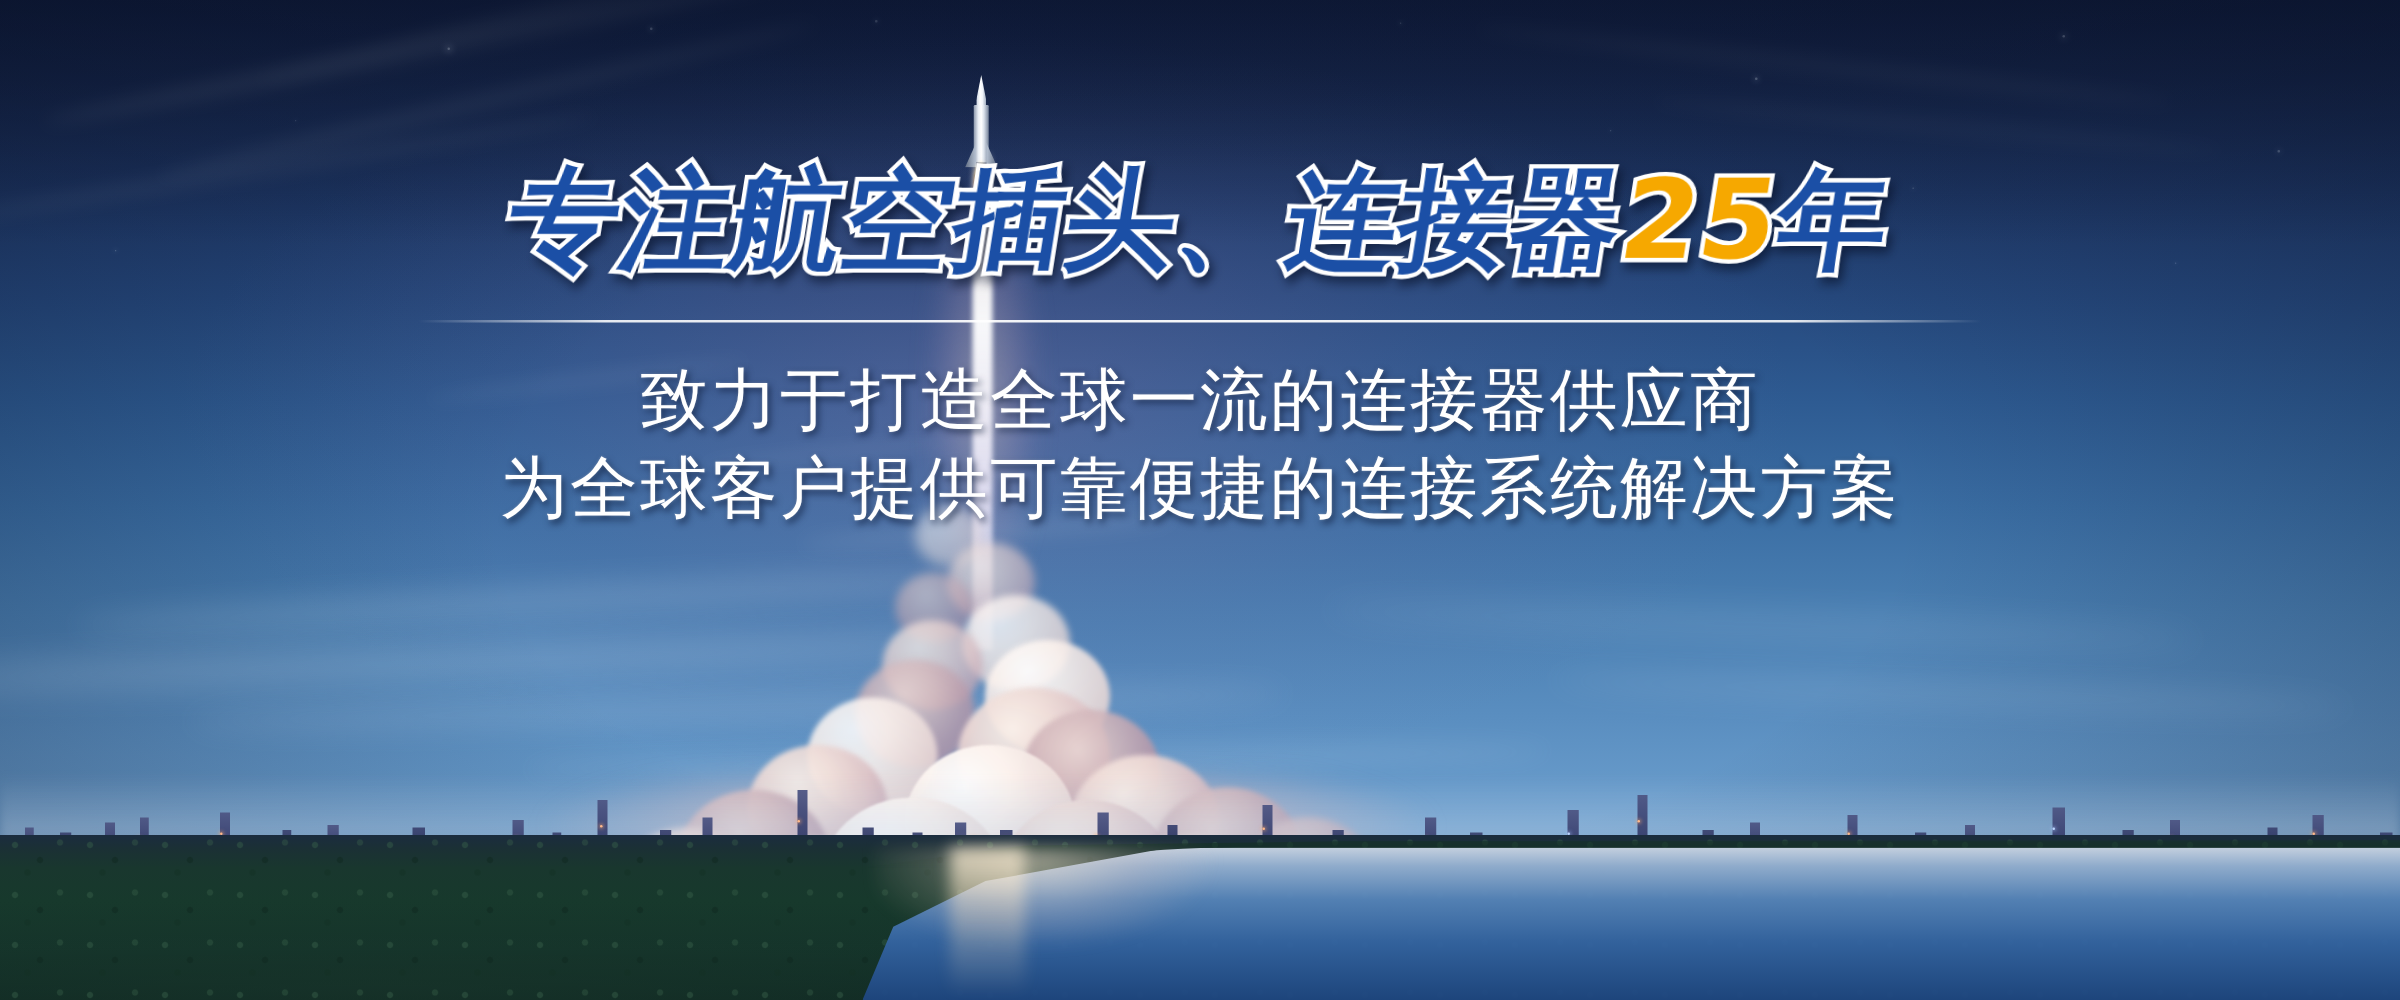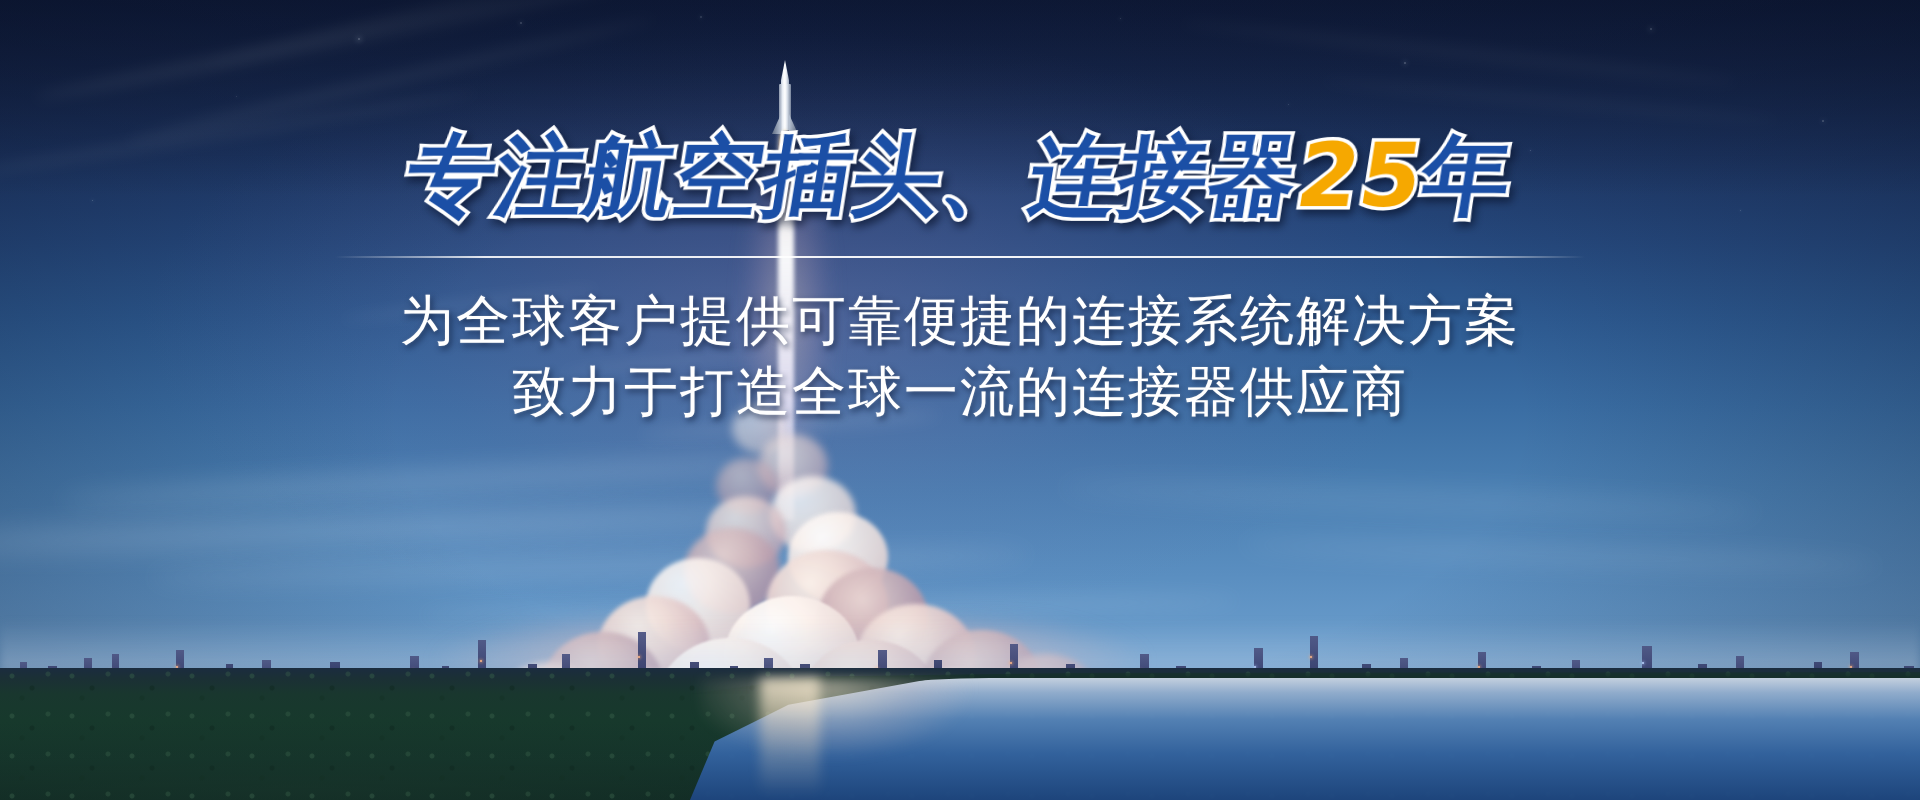--- a/index.html
+++ b/index.html
@@ -505,18 +505,18 @@
   </div>
   <div class="shore"></div>
   <div class="lake"></div>
   <div class="lake-glow"></div>
   <div class="reflection"></div>
 
   <div class="content">
     <div class="headline" id="headline"><span class="seg">专注航空插头、连接器</span><span class="seg alt">25</span><span class="seg">年</span></div>
     <div class="divider"></div>
     <div class="sub" id="subtitle">
+        <div>致力于打造全球一流的连接器供应商</div>
         <div>为全球客户提供可靠便捷的连接系统解决方案</div>
-        <div>致力于打造全球一流的连接器供应商</div>
       </div>
   </div>
 
 </div>
 
 </body></html>

